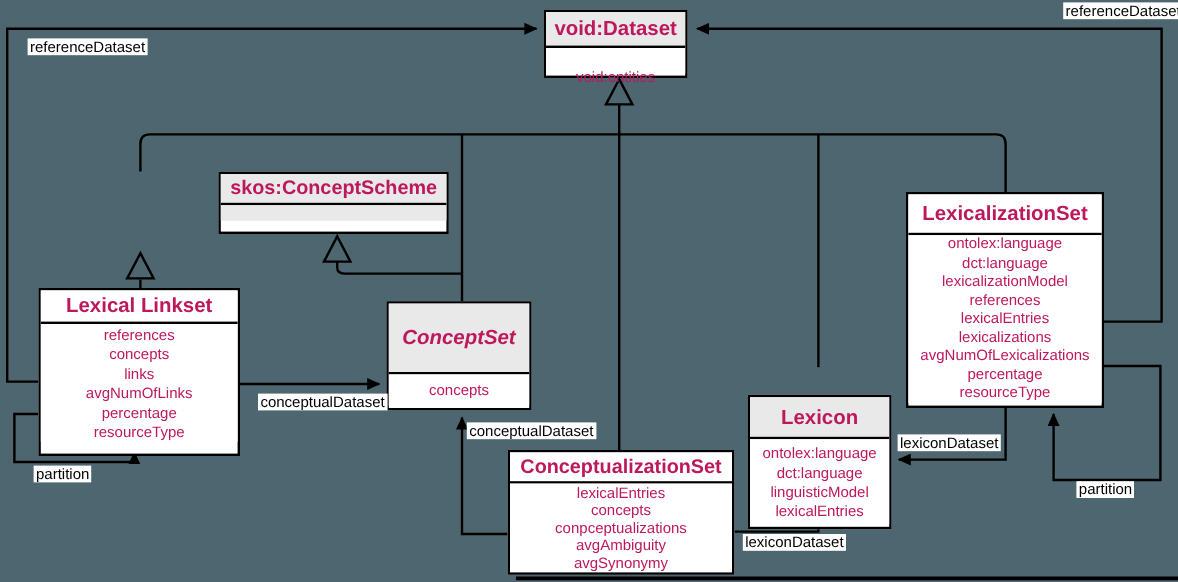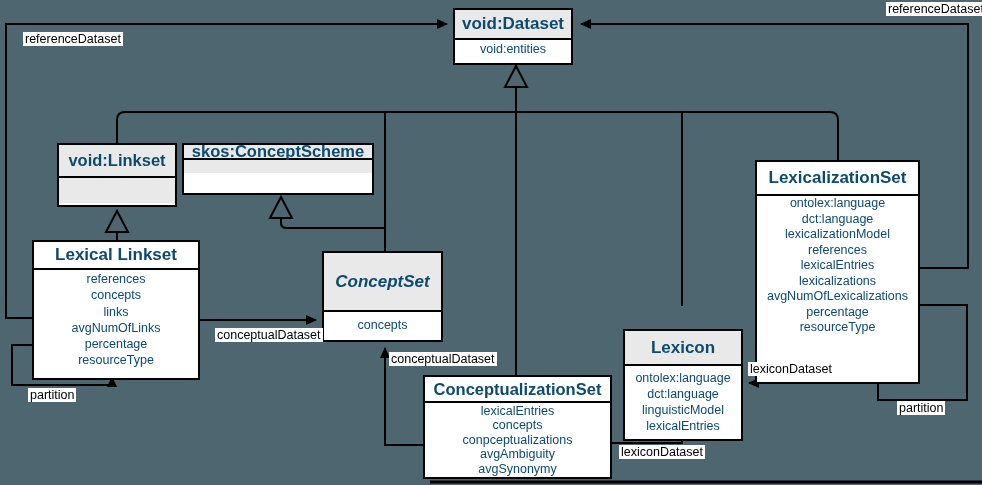--- a/index.html
+++ b/index.html
@@ -9,21 +9,21 @@
     background:#4d666f;
     font-family:"Liberation Sans", sans-serif;
     overflow:hidden;
   }
   .wires{position:absolute;left:0;top:0;}
   .box{
     position:absolute;
     box-sizing:border-box;
     border:2px solid #000;
     background:#fff;
-    color:#0c4a6e;
+    color:#be185d;
   }
   .hdr{
     box-sizing:border-box;
     border-bottom:2px solid #000;
     display:flex;align-items:center;justify-content:center;
     font-weight:bold;font-size:16.5px;
     background:#fff;
     text-align:center;
   }
   .hdr.gray{background:#e9e9e9;}
@@ -82,30 +82,26 @@
 
     <g stroke="#000" stroke-width="2" fill="#4d666f">
       <polygon points="516,66 505,87 527,87"></polygon>
       <polygon points="117,211 106,232 128,232"></polygon>
       <polygon points="281,197 270,218 292,218"></polygon>
     </g>
   </svg>
 
   <div class="box" style="left:453px;top:8px;width:120px;height:57px;">
     <div class="hdr gray" style="height:30px;font-size:17px;">void:Dataset</div>
-    <div class="cmp" style="height:21px;padding-top:2px;">void:entities</div>
+    <div class="cmp" style="height:21px;padding-top:17px;">void:entities</div>
   </div>
 
-  <div class="box" style="left:57px;top:143px;width:120px;height:64px;">
-    <div class="hdr gray" style="height:33px;">void:Linkset</div>
-    <div class="cmp gray" style="height:25px;"></div>
-  </div>
 
   <div class="box" style="left:182px;top:143px;width:192px;height:52px;">
-    <div class="hdr gray" style="height:15px;">skos:ConceptScheme</div>
+    <div class="hdr gray" style="height:26px;">skos:ConceptScheme</div>
     <div class="cmp gray" style="height:13px;"></div>
   </div>
 
   <div class="box" style="left:32px;top:240px;width:168px;height:140px;">
     <div class="hdr" style="height:28px;font-size:17px;">Lexical Linkset</div>
     <div class="cmp" style="height:98px;line-height:16.3px;padding-top:1px;">references
 concepts
 links
 avgNumOfLinks
 percentage
@@ -127,21 +123,21 @@
   </div>
 
   <div class="box" style="left:623px;top:306px;width:120px;height:112px;margin-top:23px;">
     <div class="hdr gray" style="height:35px;font-size:17px;">Lexicon</div>
     <div class="cmp" style="height:71px;line-height:16px;padding-top:4px;">ontolex:language
 dct:language
 linguisticModel
 lexicalEntries</div>
   </div>
 
-  <div class="box" style="left:755px;top:160px;width:165px;height:224px;">
+  <div class="box" style="left:755px;top:160px;width:165px;height:180px;">
     <div class="hdr" style="height:34px;font-size:17px;">LexicalizationSet</div>
     <div class="cmp" style="height:140px;line-height:15.5px;">ontolex:language
 dct:language
 lexicalizationModel
 references
 lexicalEntries
 lexicalizations
 avgNumOfLexicalizations
 percentage
 resourceType</div>

